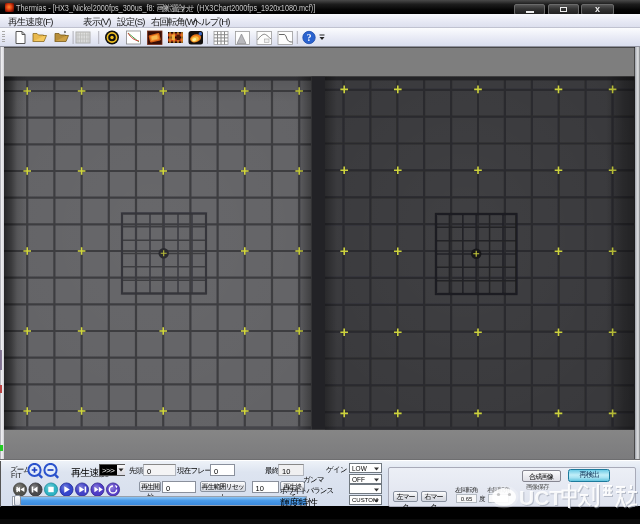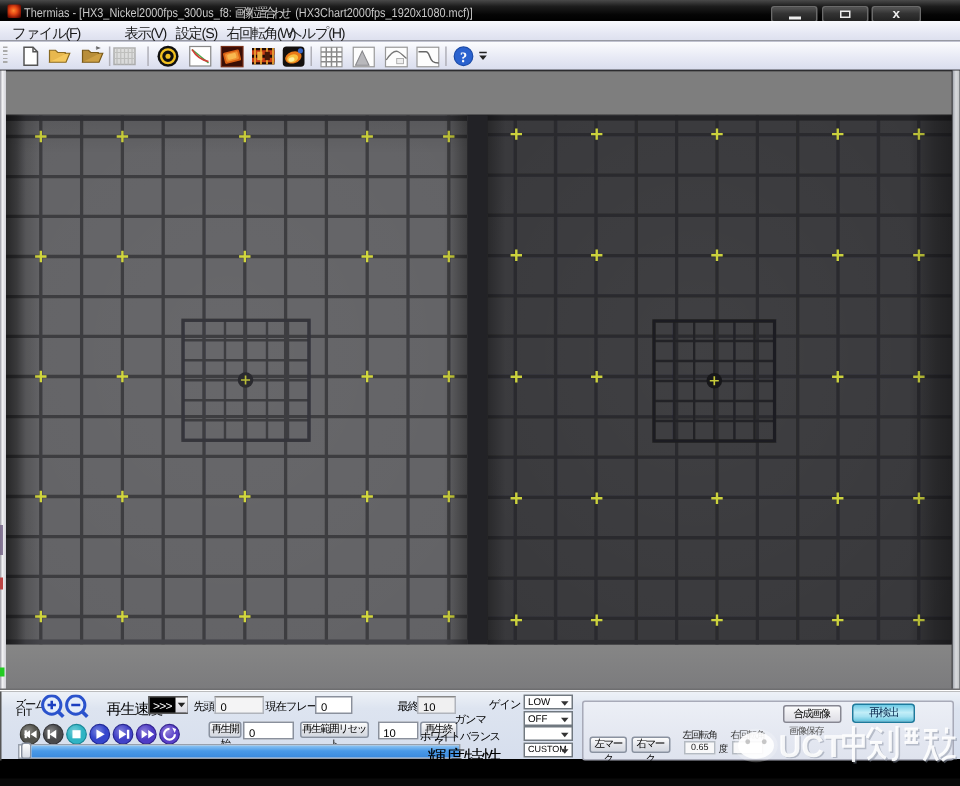--- a/index.html
+++ b/index.html
@@ -11,21 +11,21 @@
 <div class="abs" style="left:16px;top:2.5px;font-size:8.5px;color:#c8c8c8;white-space:nowrap;letter-spacing:0;transform:scale(.855,1);transform-origin:0 0">Thermias - [HX3_Nickel2000fps_300us_f8: <span style="letter-spacing:-2.6px;margin-right:3px">画像位置合わせ</span> (HX3Chart2000fps_1920x1080.mcf)]</div>
 <div class="abs" style="left:514px;top:3.5px;width:31px;height:11px;background:linear-gradient(#555,#333 45%,#222);border:1px solid #6a6a6a;border-radius:2px">
         <div class="abs" style="left:11px;top:6px;width:8px;height:2px;background:#eee"></div>
       </div>
 <div class="abs" style="left:547.5px;top:3.5px;width:31px;height:11px;background:linear-gradient(#555,#333 45%,#222);border:1px solid #6a6a6a;border-radius:2px">
         <div class="abs" style="left:11px;top:2.5px;width:7px;height:5px;border:1.5px solid #eee"></div>
       </div>
 <div class="abs" style="left:581px;top:3.5px;width:33px;height:11px;background:linear-gradient(#555,#333 45%,#222);border:1px solid #6a6a6a;border-radius:2px;color:#eee;font-size:9px;font-weight:bold;text-align:center;line-height:9px">x</div>
 </div>
 <div class="abs" style="left:0;top:14px;width:640px;height:14px;background:linear-gradient(#f8f9fd,#e6e8f4 60%,#dde0ee);border-bottom:1px solid #c0c2d0;font-size:9.5px;color:#1a1a1a">
-<div class="abs" style="left:8px;top:2px;letter-spacing:-.8px">ファイル(F)</div>
+<div class="abs" style="left:8px;top:2px;letter-spacing:-.8px">再生速度(F)</div>
 <div class="abs" style="left:51px;top:14px;letter-spacing:-.8px">編集(E)</div>
 <div class="abs" style="left:83px;top:2px;letter-spacing:-.8px">表示(V)</div>
 <div class="abs" style="left:117px;top:2px;letter-spacing:-.8px">設定(S)</div>
 <div class="abs" style="left:151px;top:2px;letter-spacing:-1.1px">右回転角(W)</div>
 <div class="abs" style="left:192px;top:2px;letter-spacing:-.8px">ヘルプ(H)</div>
 </div>
 <div class="abs" style="left:0;top:28px;width:640px;height:19px;background:linear-gradient(#fbfcfe,#e8eaf5 55%,#dadeee);border-bottom:1px solid #90929e">
 <div class="abs" style="left:2px;top:3px;width:3px;height:12px;background:repeating-linear-gradient(#aaa 0,#aaa 1px,transparent 1px,transparent 2.5px)"></div>
 <svg class="abs" style="left:0;top:0" width="640" height="19" viewBox="0 0 640 19">
 <g>
@@ -236,21 +236,21 @@
 <div class="abs" style="left:199.5px;top:19.5px;width:46.5px;height:11.5px;background:linear-gradient(#fdfdfd,#e0e2e8 60%,#d4d8e0);border:1px solid #8a92a0;border-radius:2px;font-size:7px;text-align:center;line-height:10px;letter-spacing:-1px">再生範囲リセット</div>
 <div class="abs" style="left:251.5px;top:19.5px;width:27px;height:12.5px;border:1px solid #8a909c;background:#fff;font-size:7.5px;padding:2px 0 0 3px">10</div>
 <div class="abs" style="left:279.5px;top:19.5px;width:25.5px;height:11.5px;background:linear-gradient(#fdfdfd,#e0e2e8 60%,#d4d8e0);border:1px solid #8a92a0;border-radius:2px;font-size:7px;text-align:center;line-height:10px;letter-spacing:-1px">再生終了</div>
 <div class="abs" style="left:12px;top:34.5px;width:295px;height:10px;border:1px solid #98a0ac;background:#fff">
 <div class="abs" style="left:.5px;top:-1.5px;width:7.5px;height:11px;background:linear-gradient(#fdfdfd,#d8dde6);border:1px solid #8a92a0;border-radius:2px"></div>
 <div class="abs" style="left:8px;top:0;width:285px;height:8px;background:linear-gradient(#8cc4f4,#4a9ae8 45%,#3a8ade)"></div>
 </div>
 <div class="abs" style="left:280px;top:3.5px;width:67px;text-align:right;font-size:7.5px;letter-spacing:-.7px">ゲイン</div>
 <div class="abs" style="left:280px;top:14px;width:67px;text-align:center;font-size:7.5px;letter-spacing:-.7px">ガンマ</div>
 <div class="abs" style="left:280px;top:24.5px;width:67px;text-align:left;font-size:7.5px;letter-spacing:-1.05px">ホワイトバランス</div>
-<div class="abs" style="left:267px;top:35px;width:67px;text-align:right;font-size:13px;letter-spacing:-.7px">輝度特性</div>
+<div class="abs" style="left:280px;top:35px;width:67px;text-align:left;font-size:10px;letter-spacing:-.7px">輝度特性</div>
 <div class="abs" style="left:349px;top:2px;width:33px;height:10px;border:1px solid #707880;background:#fff;font-size:6.5px;padding:1px 0 0 2px">LOW<svg class="abs" style="right:1px;top:2px" width="7" height="6">
           <path d="M1 1.5h5l-2.5 3z" fill="#333"></path>
         </svg></div>
 <div class="abs" style="left:349px;top:12.5px;width:33px;height:10px;border:1px solid #707880;background:#fff;font-size:6.5px;padding:1px 0 0 2px">OFF<svg class="abs" style="right:1px;top:2px" width="7" height="6">
           <path d="M1 1.5h5l-2.5 3z" fill="#333"></path>
         </svg></div>
 <div class="abs" style="left:349px;top:23px;width:33px;height:10px;border:1px solid #707880;background:#fff;font-size:6.5px;padding:1px 0 0 2px">
         <svg class="abs" style="right:1px;top:2px" width="7" height="6">
           <path d="M1 1.5h5l-2.5 3z" fill="#333"></path>
         </svg>

